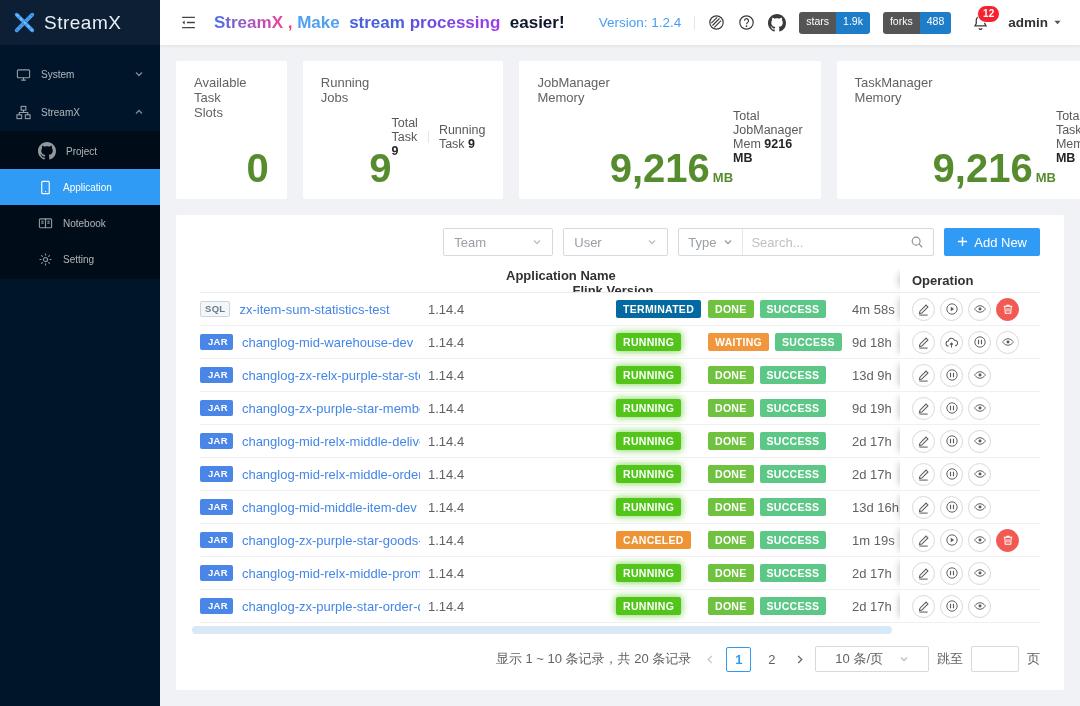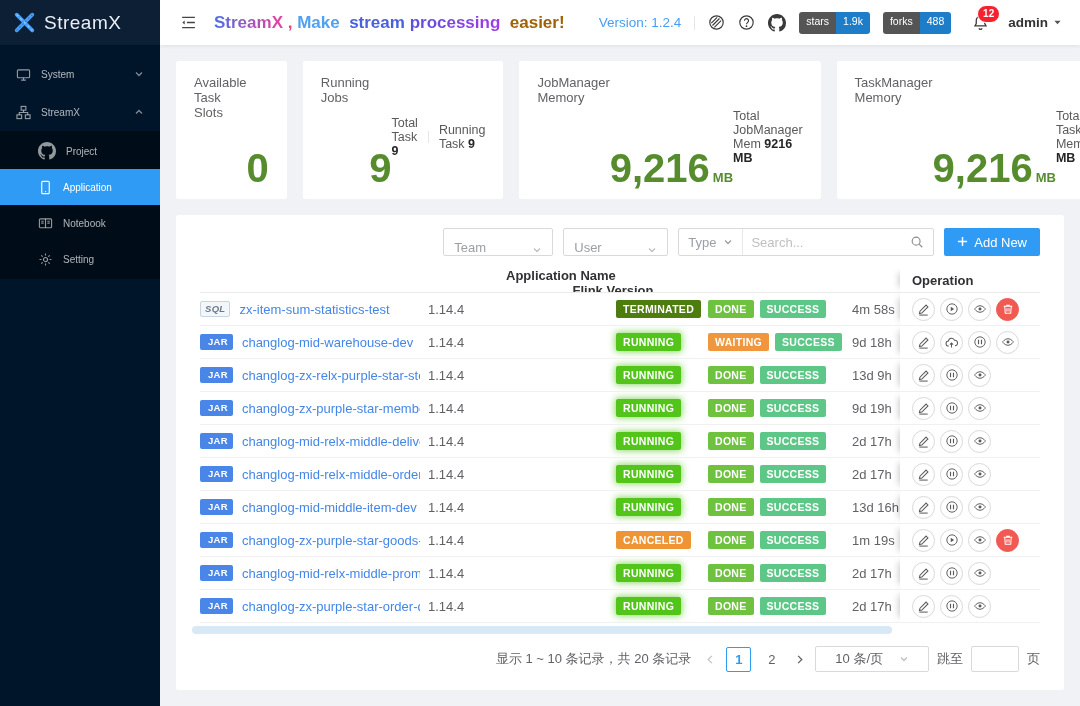--- a/index.html
+++ b/index.html
@@ -47,21 +47,21 @@
   .card-unit { font-size:13px; font-weight:700; margin-bottom:4px; }
   .card-spacer { flex:1; }
   .card-divider { border-top:1px solid #ededf0; }
   .card-footer { padding-top:10px; font-size:12.5px; color:#595959; display:flex; align-items:center; gap:10px; }
   .card-footer b { color:#262626; }
   .f-sep { width:1px; height:12px; background:#e4e6e9; }
 
   
   .panel { margin-top:16px; background:#fff; border-radius:2px; height:475px; padding:13px 24px 16px; position:relative; }
   .filter-bar { display:flex; justify-content:flex-end; align-items:center; gap:10px; height:28px; }
-  .sel { border:1px solid #d9d9d9; border-radius:2px; height:28px; display:flex; align-items:flex-end; padding:0 10px; color:#9aa0a6; font-size:13px; cursor:pointer; background:#fff; }
+  .sel { border:1px solid #d9d9d9; border-radius:2px; height:28px; display:flex; align-items:center; padding:0 10px; color:#9aa0a6; font-size:13px; cursor:pointer; background:#fff; }
   .sel-team { width:110px; } .sel-user { width:105px; }
   .sel .chev, .size-sel .chev { margin-left:auto; color:#bfbfbf; display:flex; }
   .search-group { display:flex; align-items:center; border:1px solid #d9d9d9; border-radius:2px; height:28px; width:256px; background:#fff; }
   .type-seg { display:flex; align-items:center; gap:7px; padding:0 9px; height:100%; border-right:1px solid #e8e8e8; color:#9aa0a6; font-size:13px; cursor:pointer; }
   .search-input { flex:1; min-width:0; border:none; outline:none; padding:0 8px; font-size:13px; color:#333; font-family:inherit; }
   .search-input::placeholder { color:#bfbfbf; }
   .sicon { display:flex; color:#8c8c8c; margin-right:9px; cursor:pointer; }
   .add-btn { height:28px; background:var(--accent,#2f9bf4); border:none; border-radius:2px; color:#fff; font-size:13px; padding:0 13px; display:flex; align-items:center; gap:6px; cursor:pointer; font-family:inherit; }
 
   
@@ -72,21 +72,21 @@
   .c-ver { width:95px; flex:none; }
   .c-owner { width:93px; flex:none; }
   .c-status { width:92px; flex:none; display:flex; align-items:center; }
   .c-launch { width:144px; flex:none; display:flex; align-items:center; gap:6px; }
   .c-dur { width:90px; flex:none; white-space:nowrap; }
   .op-cell { position:absolute; right:0; top:0; bottom:0; width:140px; background:#fff; display:flex; align-items:center; gap:5px; padding-left:12px; box-shadow:-6px 0 7px -5px rgba(0,0,0,.22); }
   .op-cell.th { font-weight:700; color:#303133; }
   .filter-ic { display:flex; color:#c0c4cc; margin-left:12px; cursor:pointer; }
   .type-badge { font-size:9.5px; font-weight:700; padding:3px 5px; border-radius:2px; line-height:1; letter-spacing:.3px; flex:none; }
   .type-badge.jar { background:#4a86e8; color:#fff;padding-left:8px; }
-  .type-badge.sql { background:#f4f7fa; color:#6a7a8c; border:1px solid #c8d4e0; padding:2px 4px;font-style:italic; }
+  .type-badge.sql { background:#f4f7fa; color:#6a7a8c; border:1px solid #c8d4e0; padding:2px 4px; }
   .app-link { color:var(--link-blue,#4486e8); text-decoration:none; cursor:pointer; white-space:nowrap; overflow:hidden; }
   .badge { display:inline-block; padding:3.5px 7px; border-radius:2px; font-size:10.5px; font-weight:700; color:#fff; letter-spacing:.3px; line-height:1; }
   .badge.glow { box-shadow:0 0 7px 1px rgba(82,196,26,.65); }
   .op-btn { width:23px; height:23px; border-radius:50%; border:1px solid #d9d9d9; background:#fff; display:flex; align-items:center; justify-content:center; color:#595959; cursor:pointer; padding:0; flex:none; }
   .op-btn span { display:flex; }
   .op-btn.danger { background:var(--danger-red,#f15953); border-color:var(--danger-red,#f15953); color:#fff; }
   .h-scrollbar { height:8px; width:700px; margin-left:-8px; margin-top:3px; background:#d7e9f7; border-radius:4px; cursor:pointer; }
 
   
   .pagination { margin-top:12px; display:flex; justify-content:flex-end; align-items:center; gap:8px; font-size:13px; color:#606266; }
@@ -191,21 +191,21 @@
           <path d="M2 3.2h12M6.5 8h7.5M2 12.8h12"></path>
           <path d="M4.4 6.1L2.2 8l2.2 1.9z" fill="currentColor" stroke="none"></path>
         </svg>
       </span>
     <h1 class="app-title" id="title">
         <span class="title-seg" style="background: linear-gradient(90deg, rgb(74, 110, 232), rgb(239, 63, 154)) text; color: transparent;">StreamX</span>
         <span class="title-seg" style="color: rgb(232, 68, 126);"> , </span>
         <span class="title-seg" style="color: rgb(83, 160, 240);">Make</span>
         <span class="title-seg" style="color: rgb(74, 96, 224);">  stream </span>
         <span class="title-seg" style="background: linear-gradient(90deg, rgb(91, 79, 224), rgb(160, 59, 232)) text; color: transparent;">processing</span>
-        <span class="title-seg" style="color: #a16207;">  easier!</span>
+        <span class="title-seg" style="color: #0f172a;">  easier!</span>
       </h1>
     <div class="topbar-right">
       <span class="version">Version: 1.2.4</span>
       <span class="vdiv"></span>
       <span class="hicon">
           <svg width="17" height="17" viewBox="0 0 16 16" fill="none" stroke="currentColor" stroke-width="1.1">
             <circle cx="8" cy="8" r="6.3"></circle>
             <path d="M4.2 10.8l6.6-6.6M6 12.6l6.3-6.3M3.1 8.6l5.5-5.5"></path>
           </svg>
         </span>
@@ -344,21 +344,21 @@
             <div class="op-cell th">Operation</div>
           </div>
           <div class="t-row">
             <div class="c-name">
               <span class="type-badge sql">SQL</span>
               <a class="app-link">zx-item-sum-statistics-test</a>
             </div>
             <div class="c-ver">1.14.4</div>
             <div class="c-owner"></div>
             <div class="c-status">
-              <span class="badge" style="background:#4d7c0f">TERMINATED</span>
+              <span class="badge" style="background:#0369a1">TERMINATED</span>
             </div>
             <div class="c-launch">
               <span class="badge" style="background:#6fc140">DONE</span>
               <span class="badge" style="background:#5dc788">SUCCESS</span>
             </div>
             <div class="c-dur">4m 58s</div>
             <div class="op-cell">
               <button class="op-btn">
                 <span>
                   <svg width="13" height="13" viewBox="0 0 14 14" fill="none" stroke="currentColor" stroke-width="1.1">

